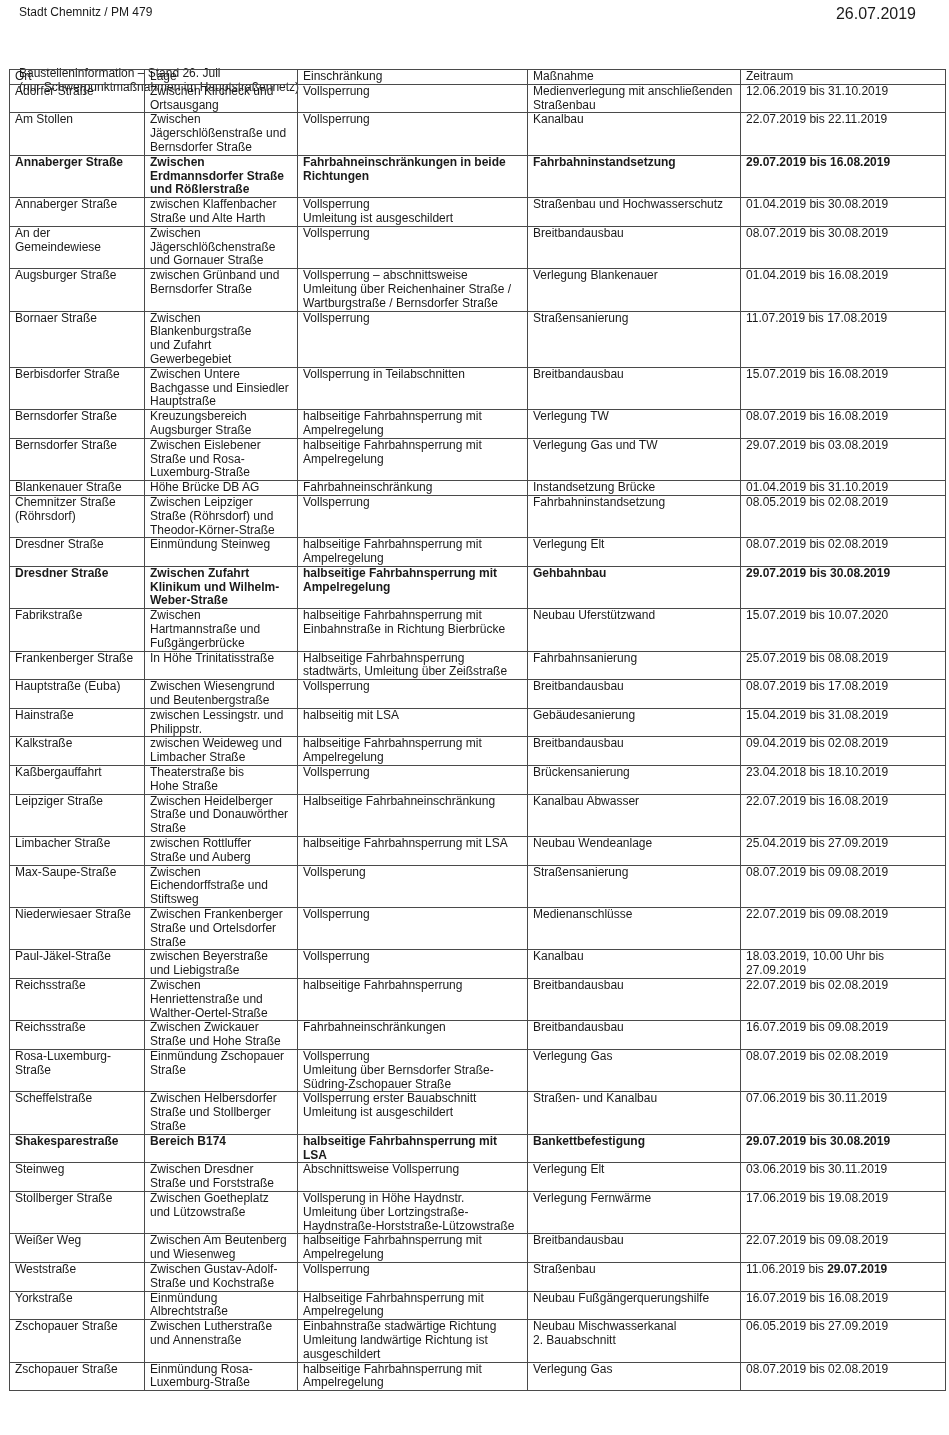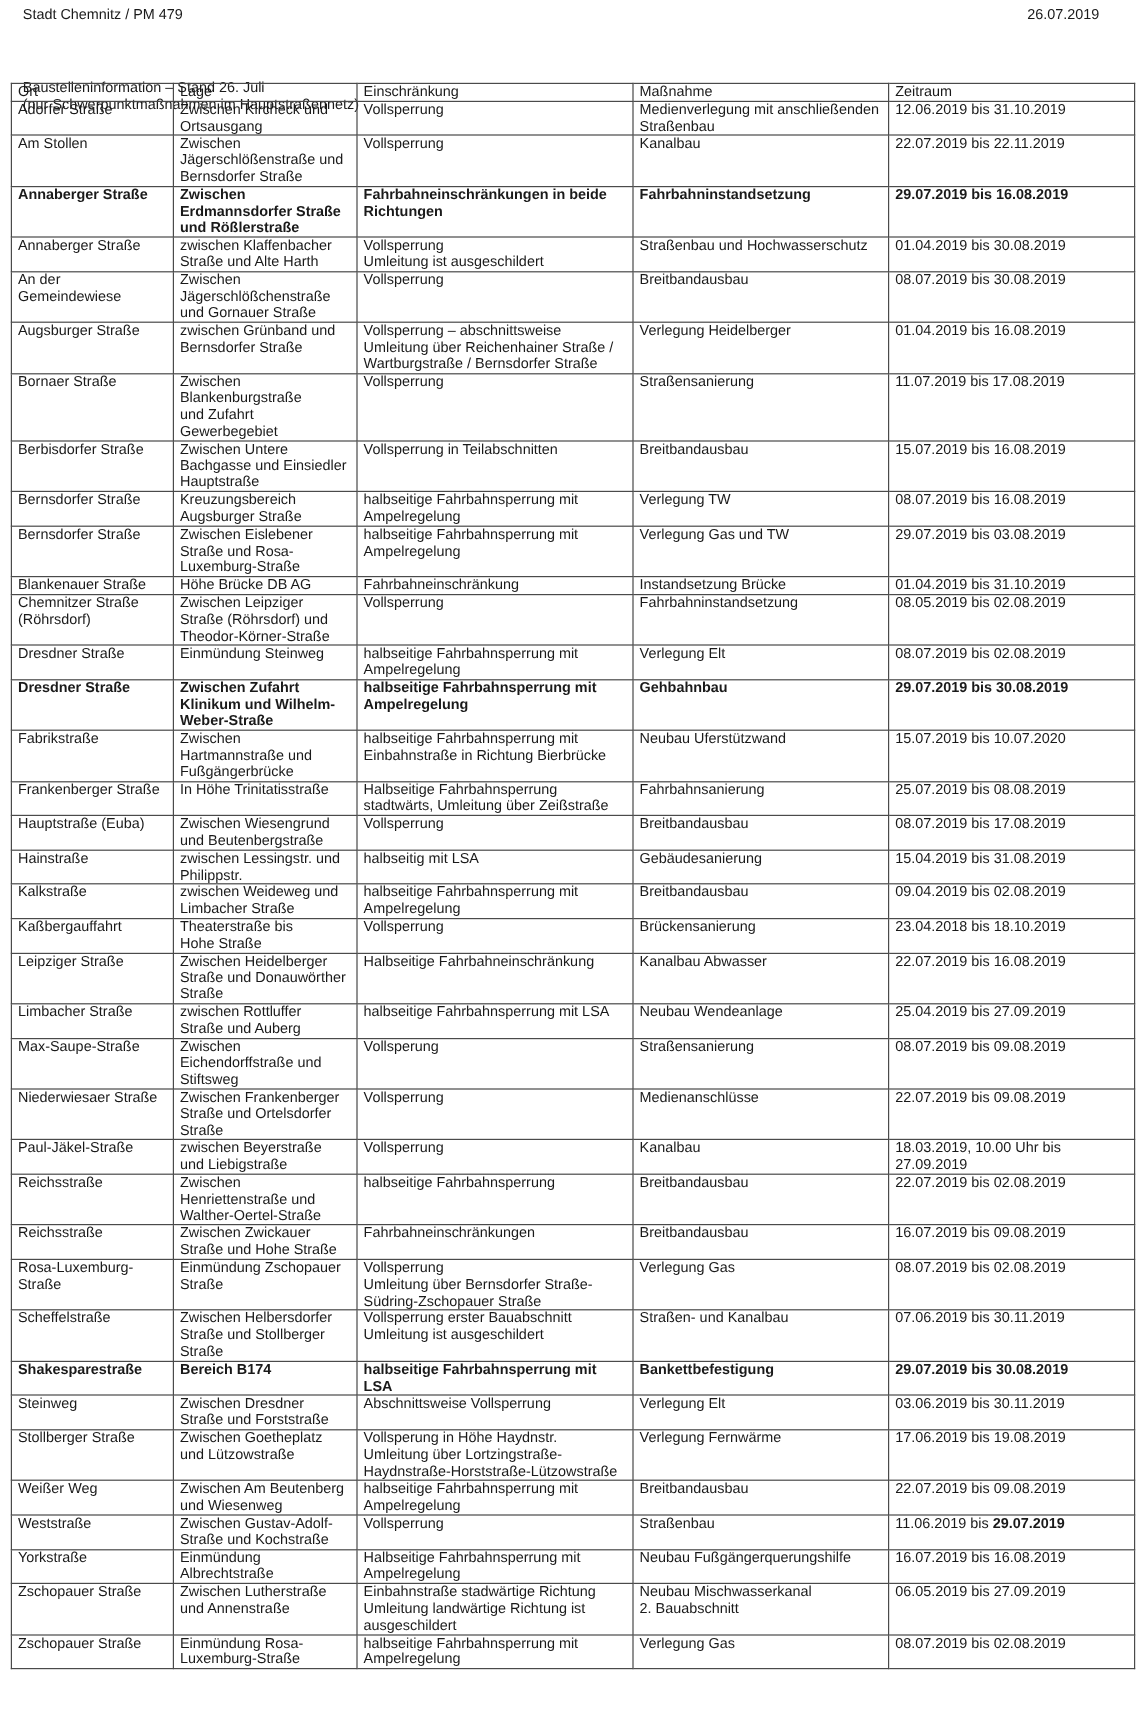--- a/index.html
+++ b/index.html
@@ -1,21 +1,21 @@
 <!DOCTYPE html>
 <html><head>
 <meta charset="utf-8">
 <style>
   html, body { margin: 0; padding: 0; background: #ffffff; }
   body {
     width: 949px; height: 1435px; position: relative; overflow: hidden;
     font-family: "Liberation Sans", sans-serif; color: #1a1a1a;
   }
   .hdr-left { position: absolute; left: 19px; top: 5px; font-size: 12px; }
-  .hdr-right { position: absolute; right: 33px; top: 5px; font-size: 12px; }
+  .hdr-right { position: absolute; right: 33px; top: 5px; font-size: 16px; }
   .subtitle { position: absolute; left: 19px; top: 33px; font-size: 12px; line-height: 14px; margin-top: 33px; }
   table {
     position: absolute; left: 9px; top: 69px; width: 936px;
     border-collapse: collapse; table-layout: fixed;
     font-size: 12px; line-height: 13.8px; padding-left: 36px;
   }
   col.c1 { width: 135px; } col.c2 { width: 153px; } col.c3 { width: 230px; }
   col.c4 { width: 213px; } col.c5 { width: 205px; }
   td, th {
     border: 1.3px solid #4a4a4a; vertical-align: top;
@@ -100,21 +100,21 @@
         <td>Breitbandausbau</td>
         <td>08.07.2019 bis 30.08.2019</td>
       </tr>
       <tr>
         <td>Augsburger Straße</td>
         <td>zwischen Grünband und
 Bernsdorfer Straße</td>
         <td>Vollsperrung – abschnittsweise
 Umleitung über Reichenhainer Straße /
 Wartburgstraße / Bernsdorfer Straße</td>
-        <td>Verlegung Heidelberger</td>
+        <td>Verlegung Blankenauer</td>
         <td>01.04.2019 bis 16.08.2019</td>
       </tr>
       <tr>
         <td>Bornaer Straße</td>
         <td>Zwischen
 Blankenburgstraße
 und Zufahrt
 Gewerbegebiet</td>
         <td>Vollsperrung</td>
         <td>Straßensanierung</td>

